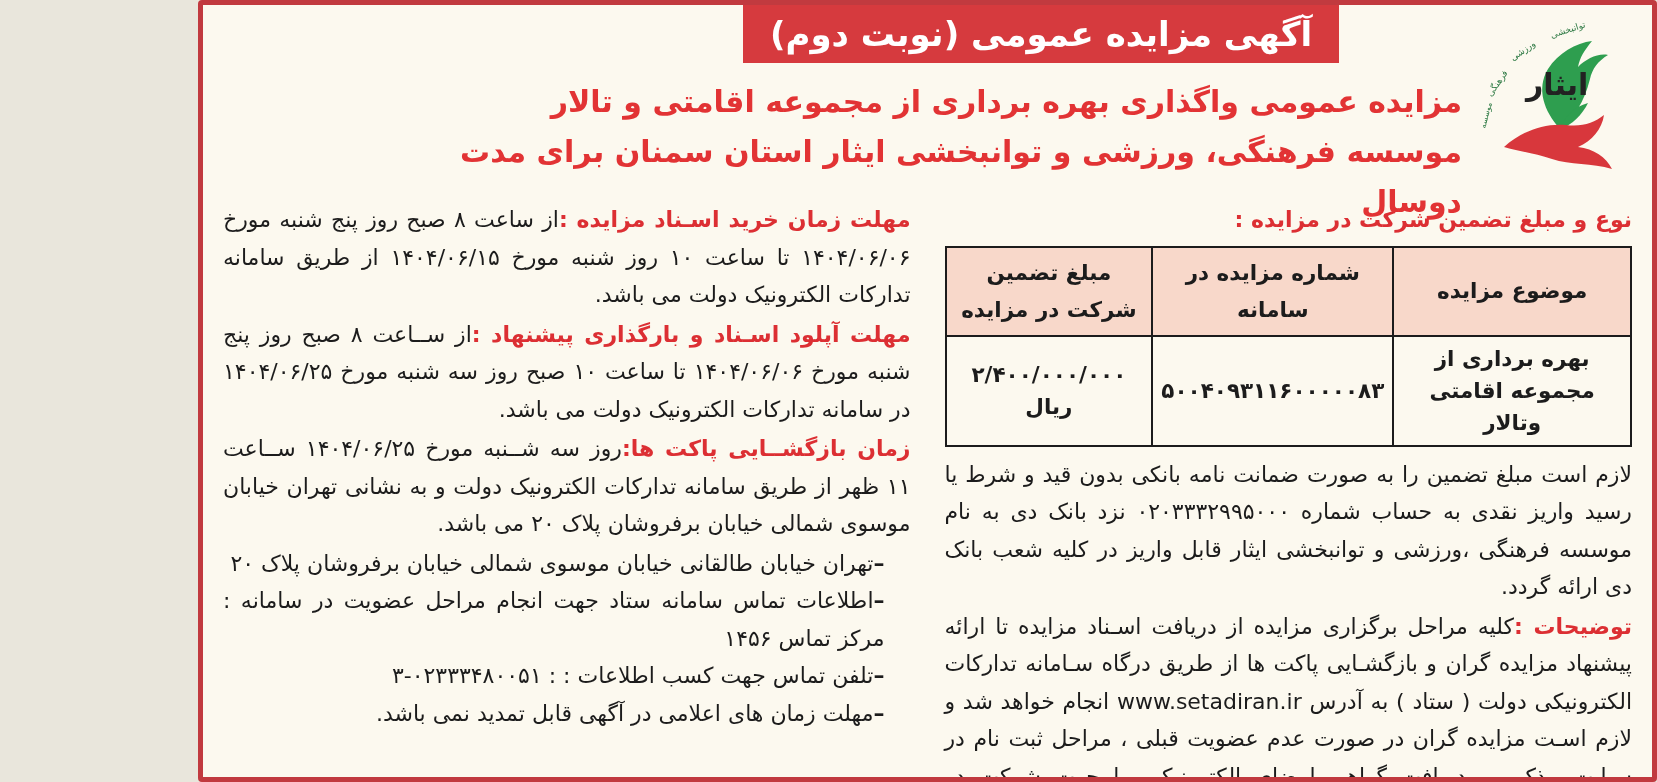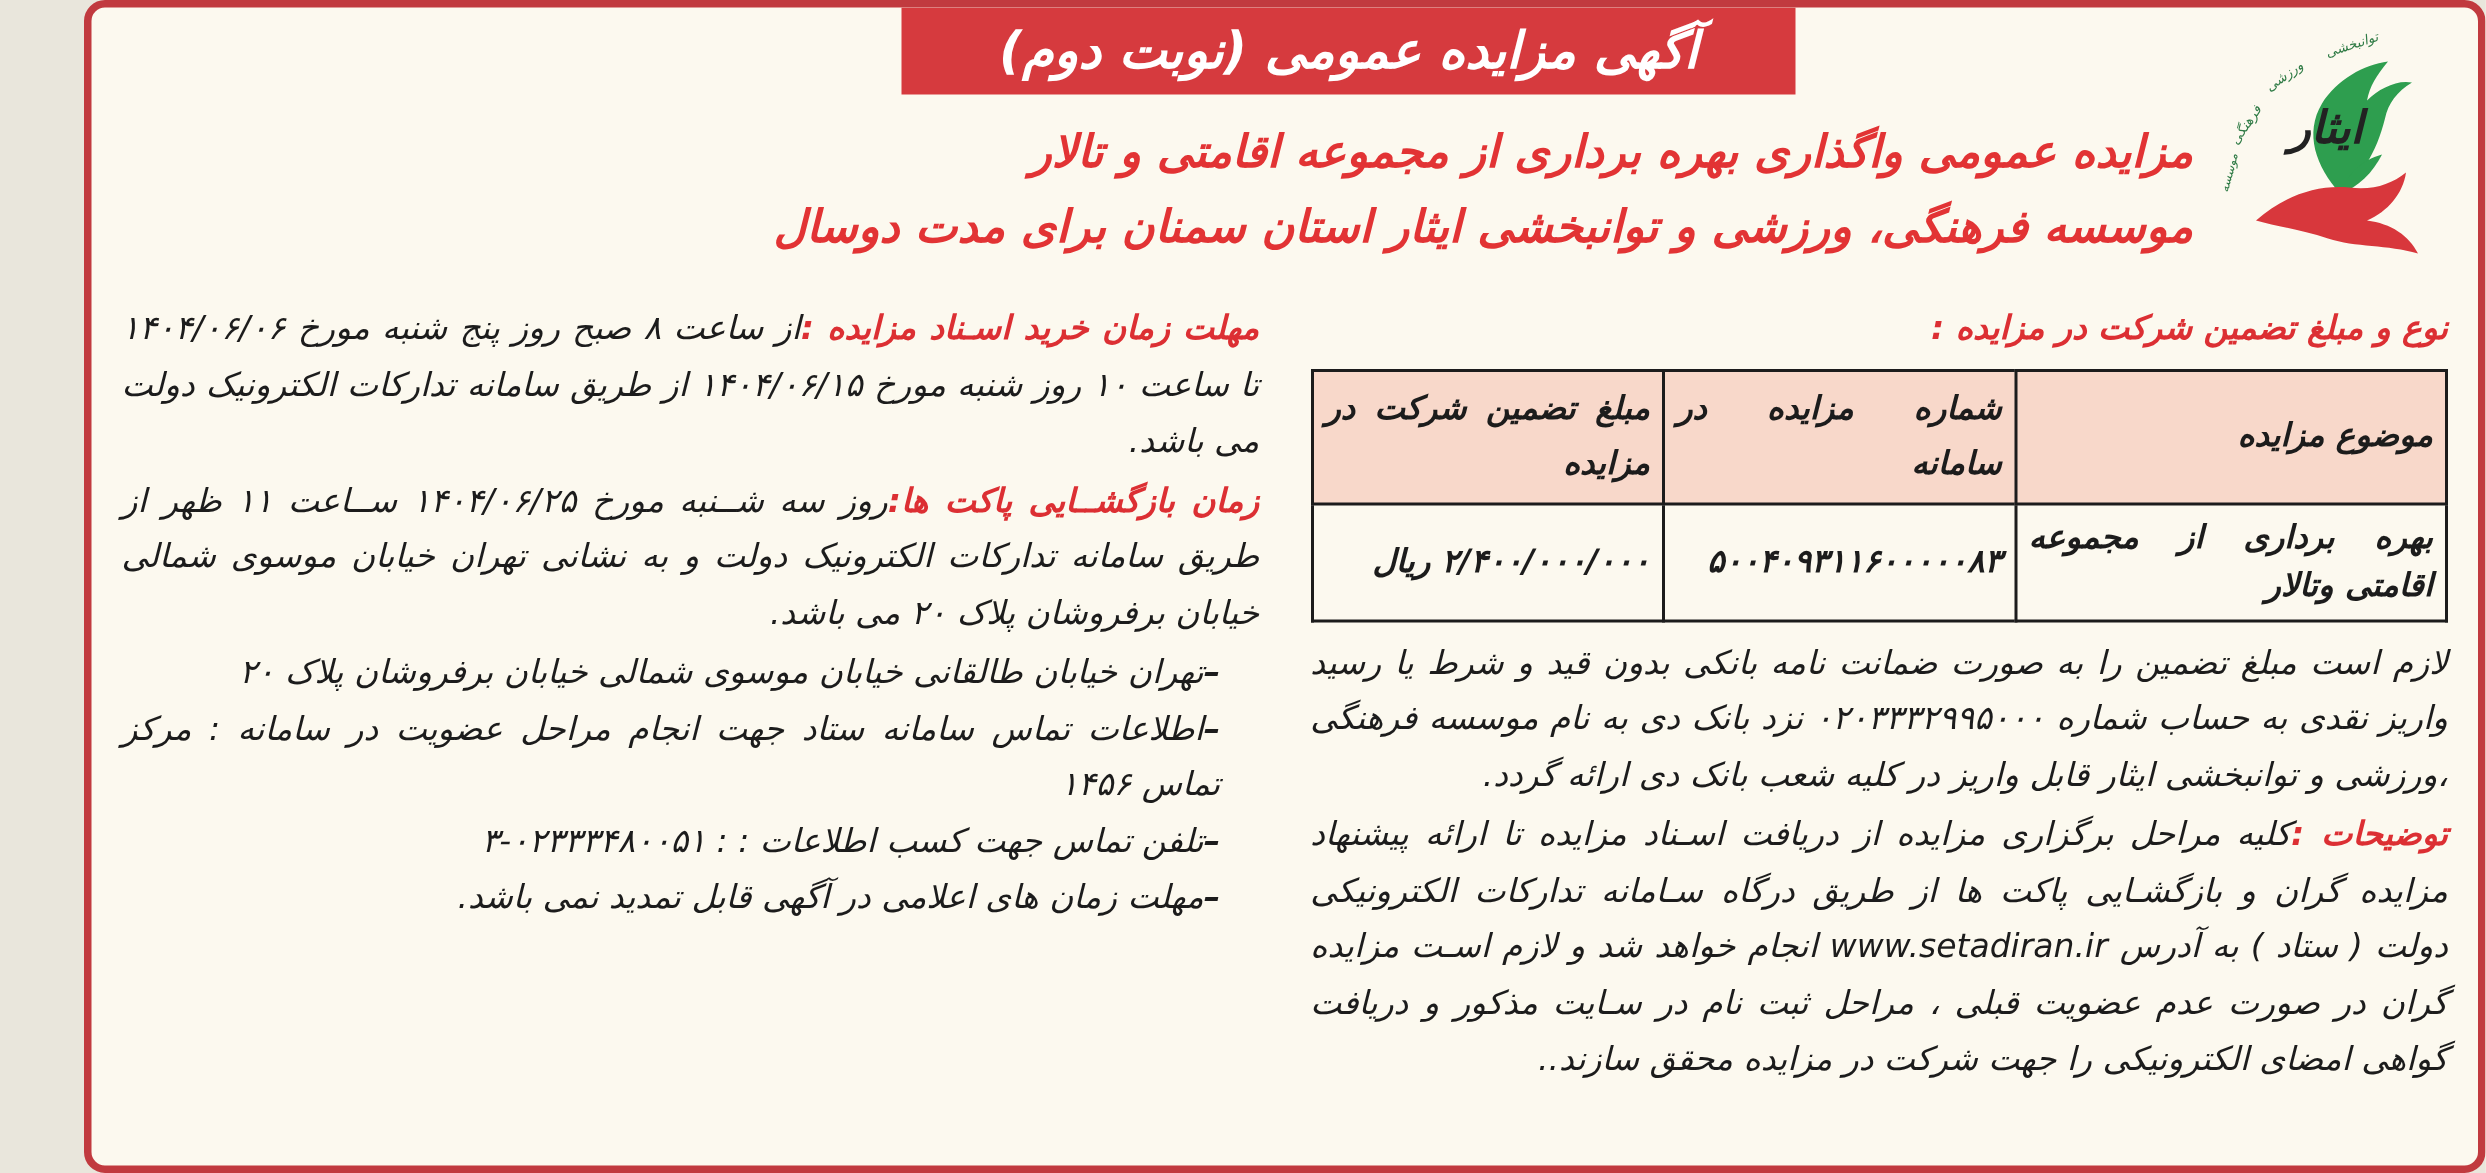--- a/index.html
+++ b/index.html
@@ -1,25 +1,24 @@
 <!DOCTYPE html>
 <html lang="fa" dir="rtl"><head>
 <meta charset="utf-8">
 <style>
   * { margin:0; padding:0; box-sizing:border-box; }
   html,body { background:#e9e6dc; }
   body { font-family:"DejaVu Sans", sans-serif; }
   .ad {
     position:relative;
-    width:1601px; height:782px;
+    width:1459px; height:782px;
     background:#fcf9ef;
     border:5px solid #c13a3f;
-    border-radius:14px;
+    border-radius:4px;
     overflow:hidden;
-    font-style:italic;
   }
   
   .header { position:relative; height:196px; }
   .badge {
     position:absolute; top:0; left:540px;
     width:596px; height:58px;
     background:#d63a3e;
     display:flex; align-items:center; justify-content:center;
   }
   .badge-text {
@@ -41,20 +40,21 @@
     padding:0 20px 0 20px;
   }
   .col { flex:1; font-size:22px; line-height:37.5px; color:#1c1c1c; text-align:justify; }
   .col p { margin-bottom:2px; }
   .lbl { color:#dc2f33; font-weight:bold; }
   .red-line { color:#dc2f33; font-weight:bold; }
   
   table.guarantee {
     width:100%; border-collapse:collapse;
     margin:7px 0 9px 0;
+    text-align:center;
     padding-left:26px;
   }
   table.guarantee th, table.guarantee td {
     border:2.5px solid #1c1c1c;
     font-weight:bold; font-size:21.5px; color:#1c1c1c;
     padding:6px 8px;
   }
   table.guarantee th { background:#f8d8ca; height:48px; }
   table.guarantee td { height:74px; line-height:32px; }
   .w-subject { width:38%; }
@@ -123,20 +123,21 @@
       <p>لازم است مبلغ تضمین را به صورت ضمانت نامه بانکی بدون قید و شرط یا رسید واریز نقدی به حساب شماره ۰۲۰۳۳۳۲۹۹۵۰۰۰ نزد بانک دی به نام موسسه فرهنگی ،ورزشی و توانبخشی ایثار قابل واریز در کلیه شعب بانک دی ارائه گردد.</p>
 
       <p><span class="lbl">توضیحات :</span><span>کلیه مراحل برگزاری مزایده از دریافت اسـناد مزایده تا ارائه پیشنهاد مزایده گران و بازگشـایی پاکت ها از طریق درگاه سـامانه تدارکات الکترونیکی دولت ( ستاد ) به آدرس www.setadiran.ir انجام خواهد شد و لازم اسـت مزایده گران در صورت عدم عضویت قبلی ، مراحل ثبت نام در سـایت مذکور و دریافت گواهی امضای الکترونیکی را جهت شرکت در مزایده محقق سازند..</span></p>
 
     </div>
 
     <div class="col">
 
       <p><span class="lbl">مهلت زمان خرید اسـناد مزایده :</span><span>از ساعت ۸ صبح روز پنج شنبه مورخ ۱۴۰۴/۰۶/۰۶ تا ساعت ۱۰ روز شنبه مورخ ۱۴۰۴/۰۶/۱۵ از طریق سامانه تدارکات الکترونیک دولت می باشد.</span></p>
 
+      <p><span class="lbl">مهلت آپلود اسـناد و بارگذاری پیشنهاد :</span><span>از ســاعت ۸ صبح روز پنج شنبه مورخ ۱۴۰۴/۰۶/۰۶ تا ساعت ۱۰ صبح روز سه شنبه مورخ ۱۴۰۴/۰۶/۲۵ در سامانه تدارکات الکترونیک دولت می باشد.</span></p>
 
       <p><span class="lbl">زمان بازگشــایی پاکت ها:</span><span>روز سه شــنبه مورخ ۱۴۰۴/۰۶/۲۵ ســاعت ۱۱ ظهر از طریق سامانه تدارکات الکترونیک دولت و به نشانی تهران خیابان موسوی شمالی خیابان برفروشان پلاک ۲۰ می باشد.</span></p>
 
 
       <ul class="plain">
         <li>تهران خیابان طالقانی خیابان موسوی شمالی خیابان برفروشان پلاک ۲۰</li>
         <li>اطلاعات تماس سامانه ستاد جهت انجام مراحل عضویت در سامانه : مرکز تماس ۱۴۵۶</li>
         <li>تلفن تماس جهت کسب اطلاعات : : ۰۲۳۳۳۴۸۰۰۵۱-۳</li>
         <li>مهلت زمان های اعلامی در آگهی قابل تمدید نمی باشد.</li>
       </ul>

